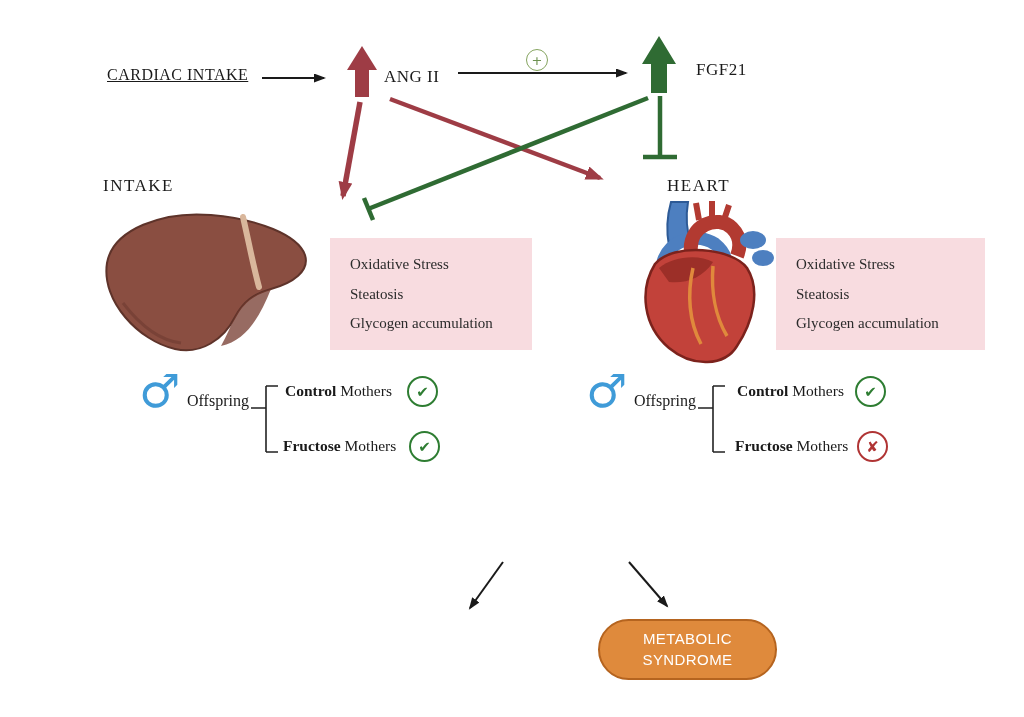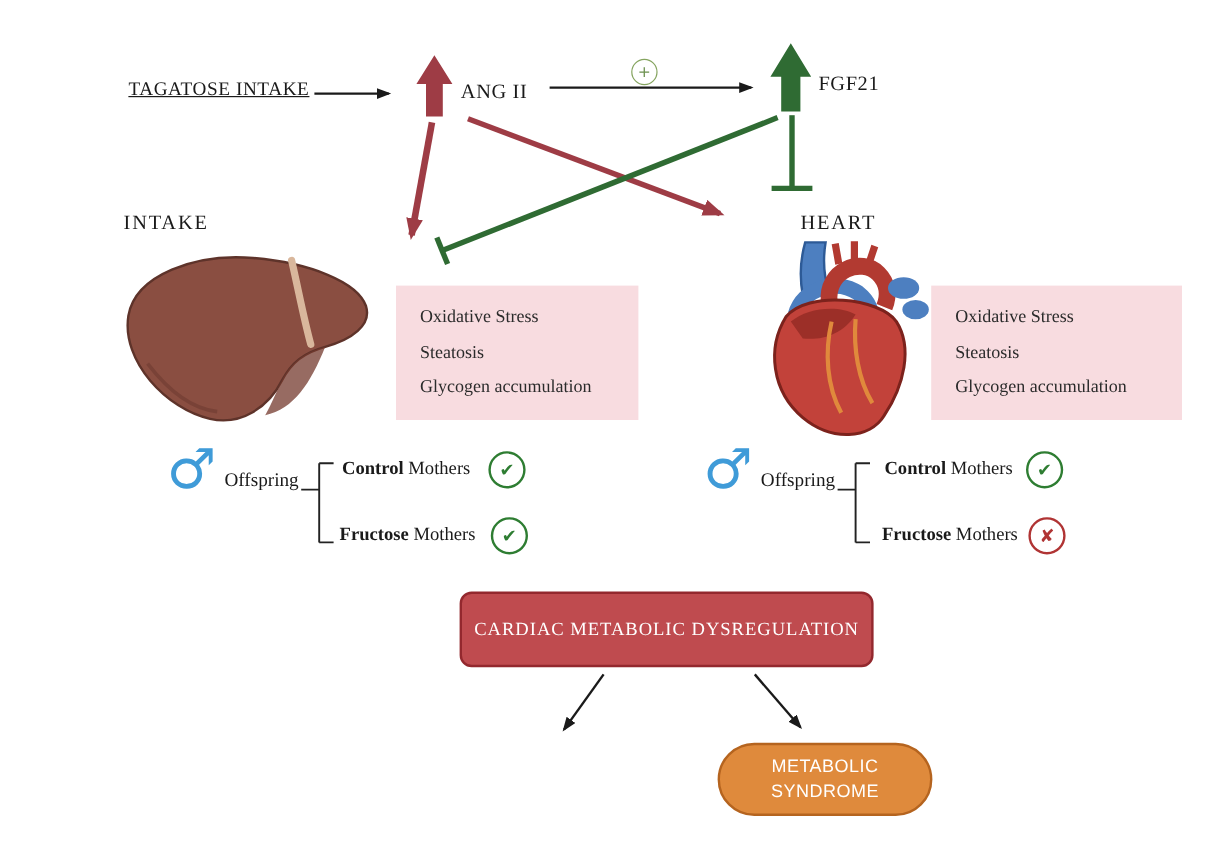--- a/index.html
+++ b/index.html
@@ -60,26 +60,26 @@
     <line x1="648" y1="98" x2="368" y2="209" stroke="#2f6b33" stroke-width="4.5"></line>
     <line x1="364" y1="198" x2="373" y2="220" stroke="#2f6b33" stroke-width="4.5"></line>
     <line x1="660" y1="96" x2="660" y2="155" stroke="#2f6b33" stroke-width="4.5"></line>
     <line x1="643" y1="157" x2="677" y2="157" stroke="#2f6b33" stroke-width="4.5"></line>
     <path d="M251,408 H266 M266,386 V452 M266,386 H278 M266,452 H278" stroke="#222222" stroke-width="1.6" fill="none"></path>
     <path d="M698,408 H713 M713,386 V452 M713,386 H725 M713,452 H725" stroke="#222222" stroke-width="1.6" fill="none"></path>
     <line x1="503" y1="562" x2="470" y2="608" stroke="#1a1a1a" stroke-width="2" marker-end="url(#mb)"></line>
     <line x1="629" y1="562" x2="667" y2="606" stroke="#1a1a1a" stroke-width="2" marker-end="url(#mb)"></line>
   </svg>
 
-  <div class="lbl u" style="left:107px;top:66px;">TAGATOSE INTAKE</div>
+  <div class="lbl u" style="left:107px;top:66px;">CARDIAC INTAKE</div>
   <div class="lbl" style="left:384px;top:67px;">ANG II</div>
   <div class="plus-circle" style="left:526px;top:49px;">
     <span>+</span>
   </div>
-  <div class="lbl" style="left:682px;top:60px;">FGF21</div>
+  <div class="lbl" style="left:696px;top:60px;">FGF21</div>
   <div class="lbl organ" style="left:103px;top:176px;">INTAKE</div>
   <div class="lbl organ" style="left:622px;top:176px;margin-left:45px;">HEART</div>
 
   <svg class="illus" style="left:93px;top:203px;" width="222" height="160" viewBox="0 0 222 160">
     <path d="M14,60 C20,26 70,8 118,12 C165,16 205,32 212,52 C217,68 200,80 178,86 C160,91 150,99 142,114 C131,136 108,152 82,146 C46,138 8,98 14,60 Z" fill="#8a4e41" stroke="#5e332a" stroke-width="2"></path>
     <path d="M142,114 C150,99 160,91 178,86 C166,116 152,138 128,143 C134,132 138,122 142,114 Z" fill="#74392e" opacity="0.75"></path>
     <path d="M150,14 C156,40 160,62 166,84" stroke="#d9b79c" stroke-width="6" fill="none" stroke-linecap="round"></path>
     <path d="M30,100 C50,126 70,138 88,140" stroke="#6e3a30" stroke-width="3" fill="none" opacity="0.6"></path>
   </svg>
 
@@ -129,16 +129,15 @@
   <div class="outcome pass" style="left:855px;top:376px;">
     <span>✔</span>
   </div>
   <div class="branch" style="left:735px;top:437px;">
     <b>Fructose</b><span> Mothers</span>
   </div>
   <div class="outcome fail" style="left:857px;top:431px;">
     <span>✘</span>
   </div>
 
-  <div class="conclusion">CARDIAC METABOLIC DYSREGULATION</div>
   <div class="pill met">METABOLIC SYNDROME</div>
 
 </div>
 
 </body></html>

